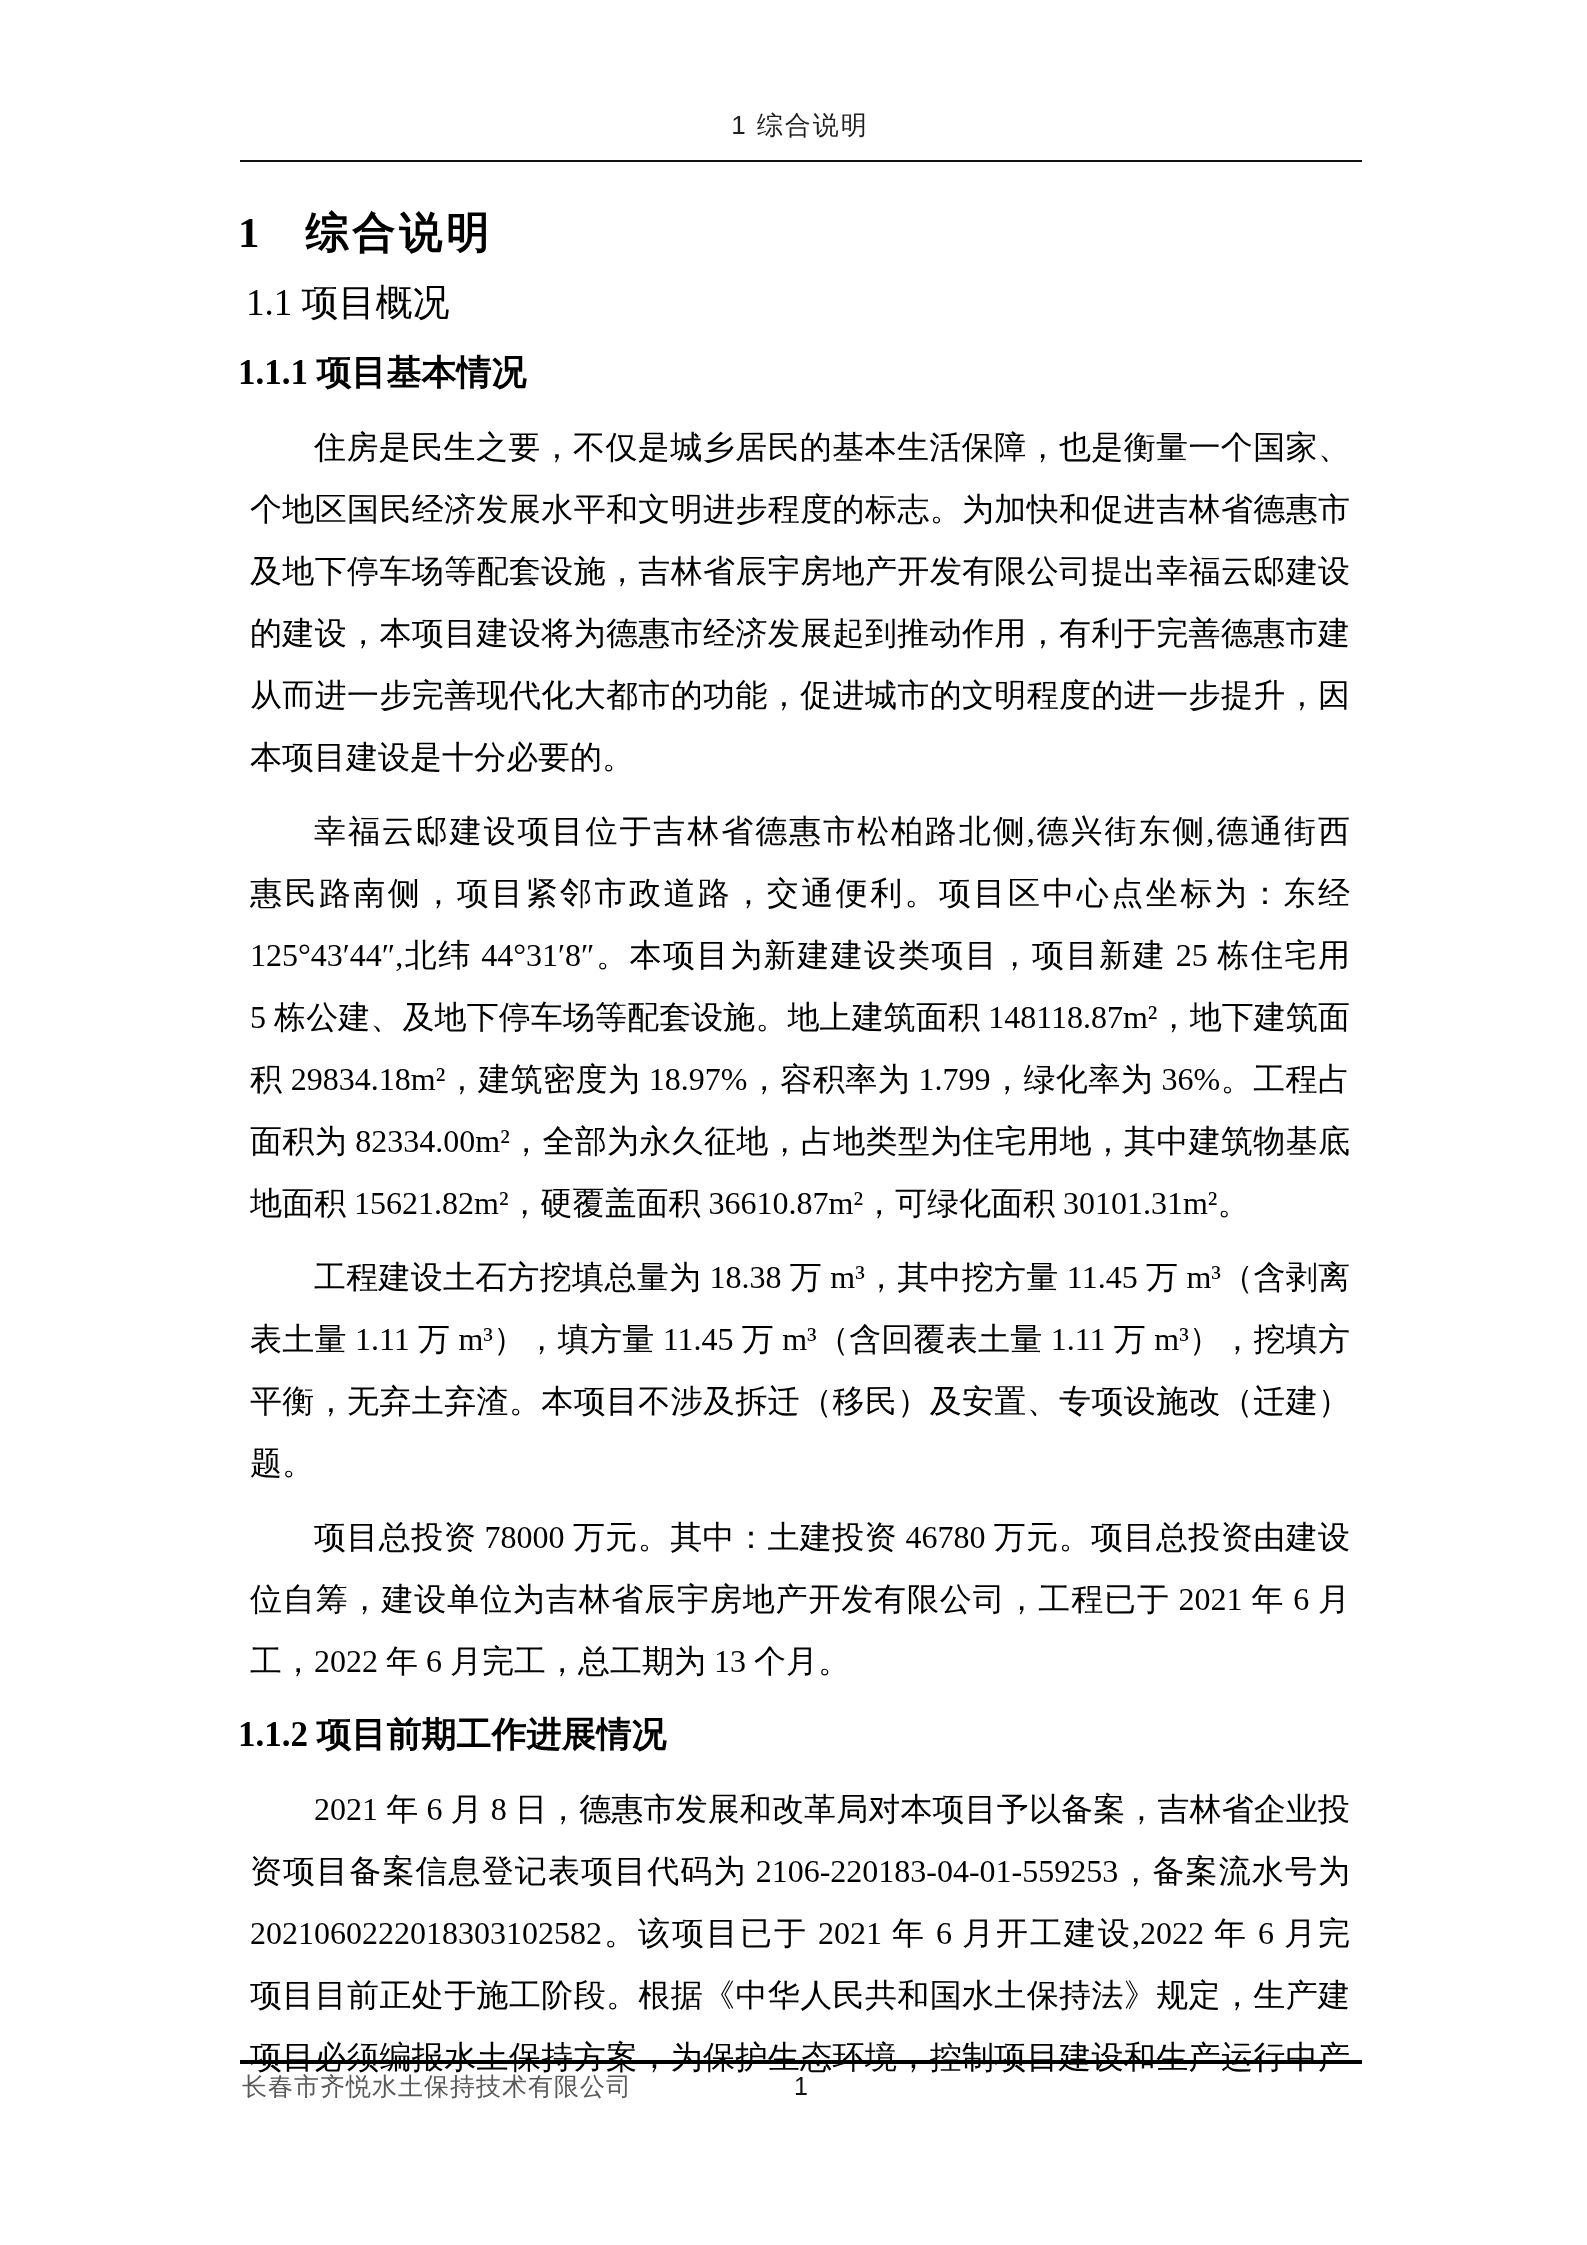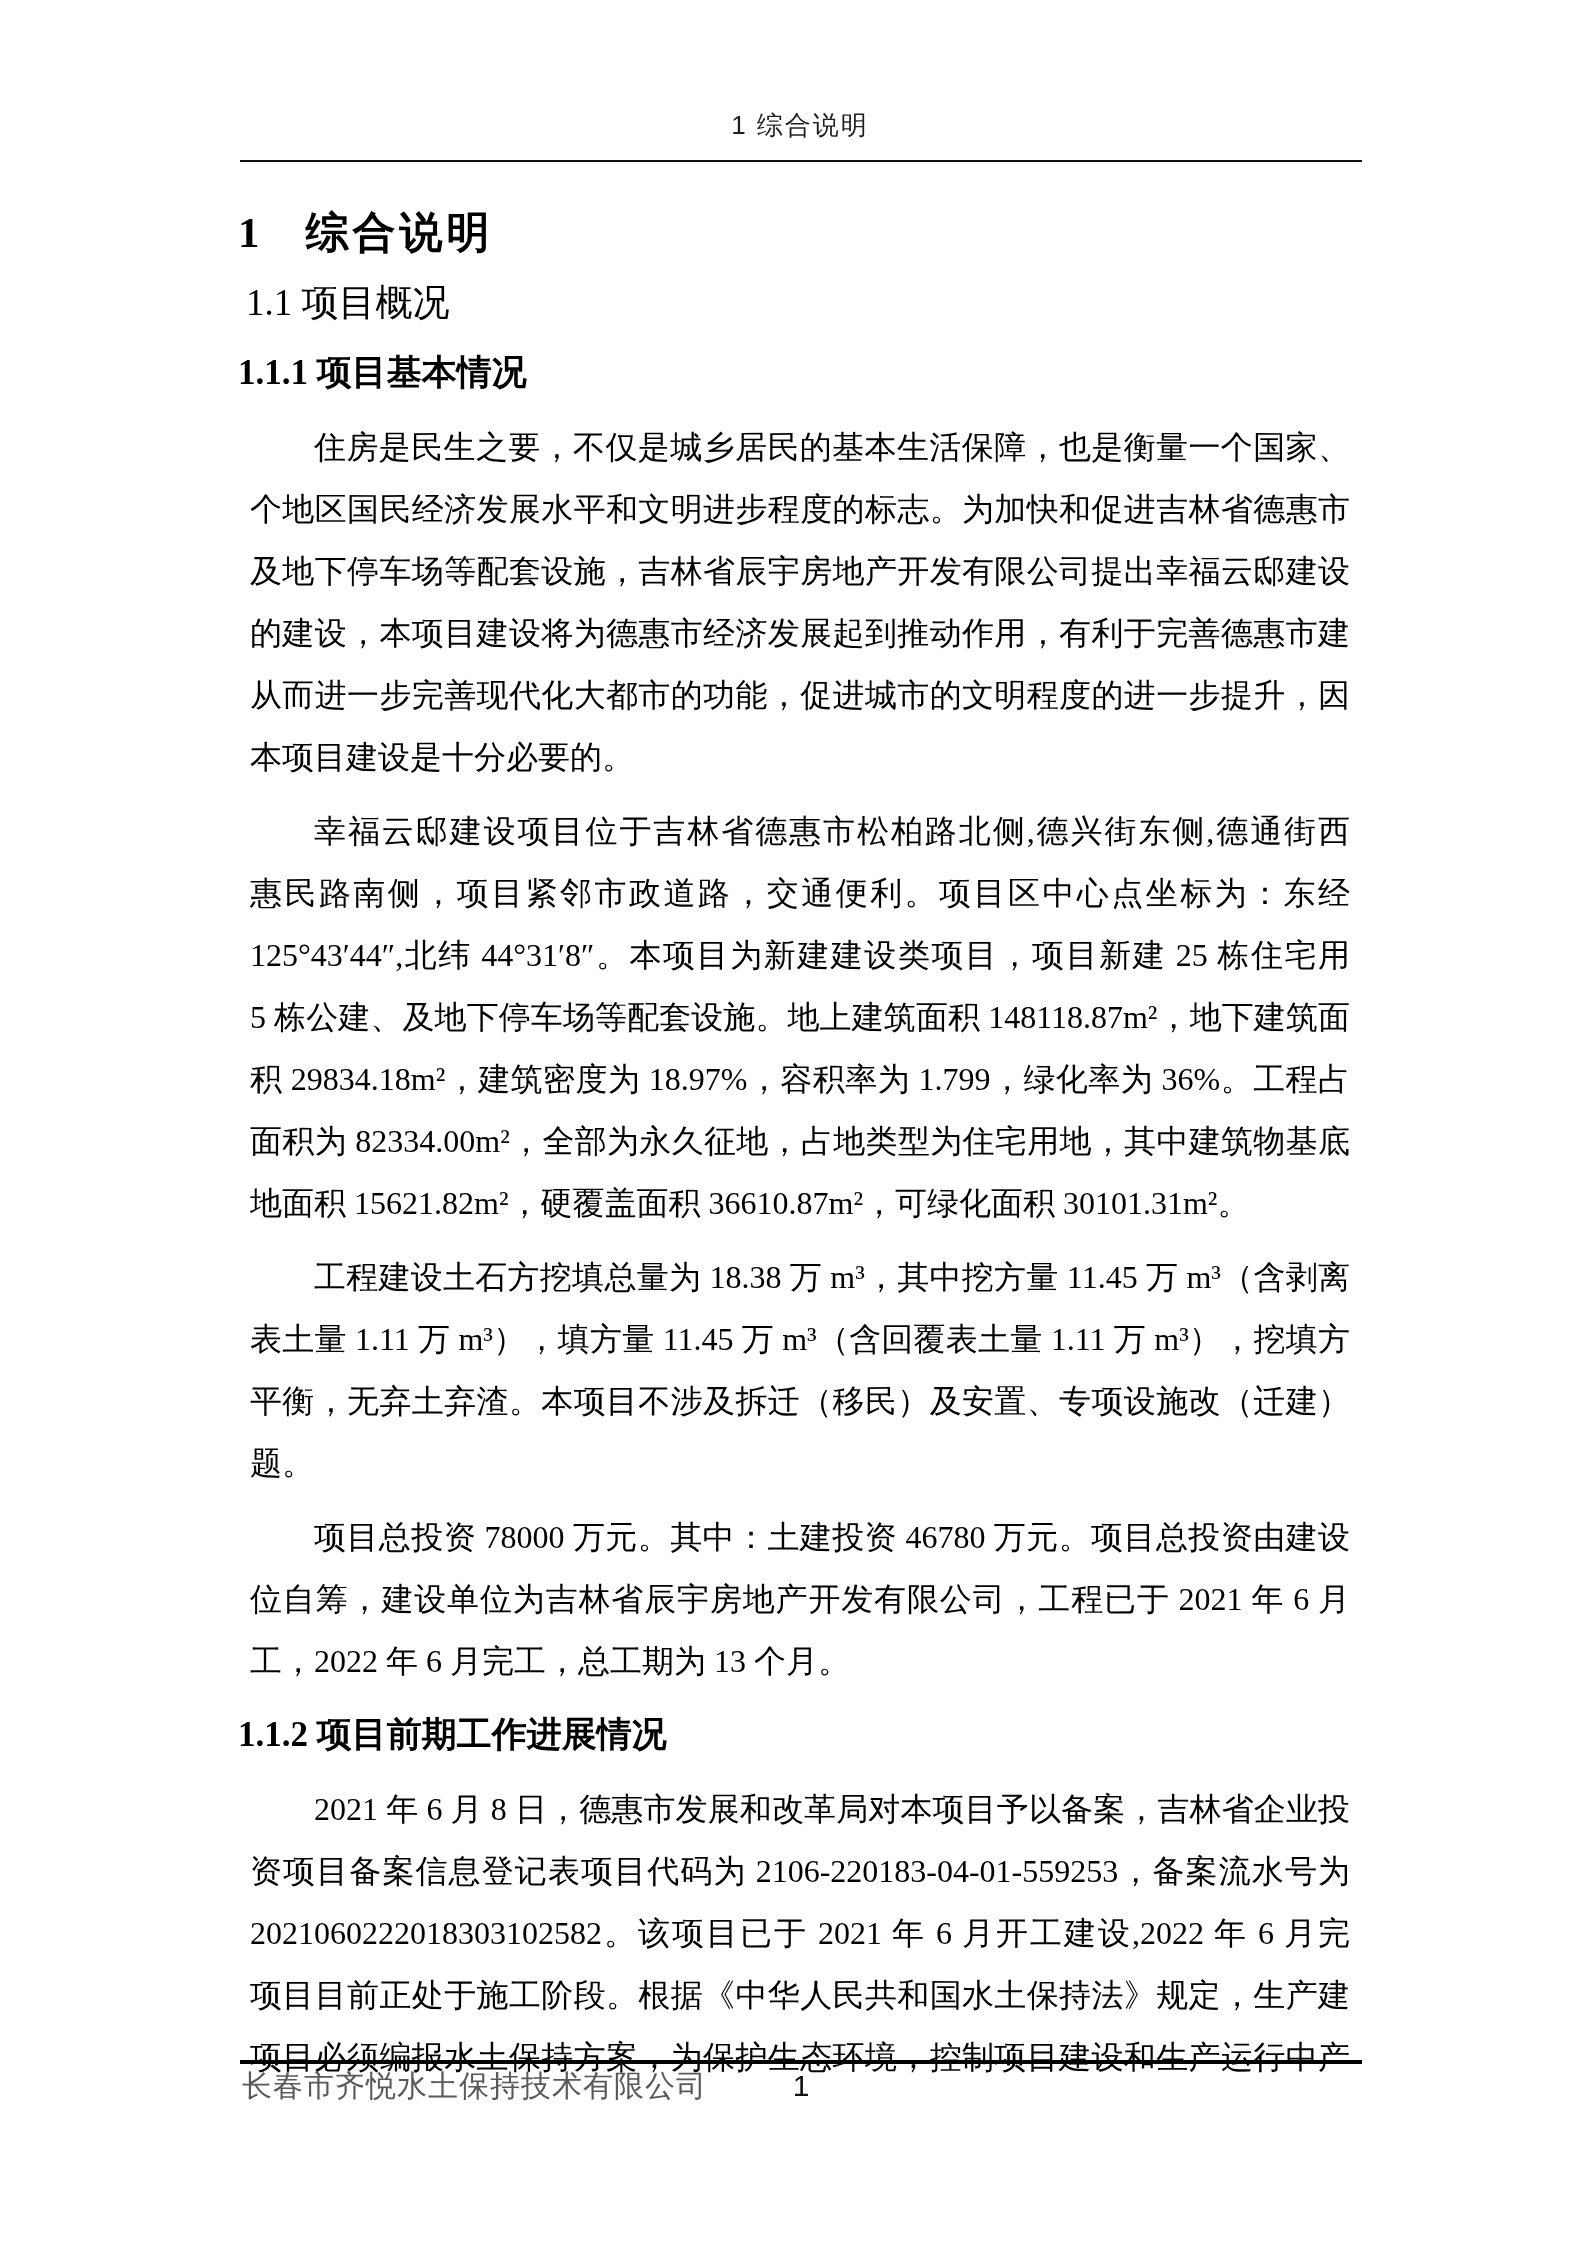--- a/index.html
+++ b/index.html
@@ -43,21 +43,21 @@
   }
   .line.first{text-indent:2em;}
   .line.lastline{text-align-last:left;}
   
   .footer-rule{
     position:absolute;top:2060px;left:240px;width:1122px;height:4px;
     background:#000;
   }
   .footer{
     position:absolute;top:2066px;left:240px;width:1122px;height:40px;
-    font-size:30px;line-height:40px;
+    font-size:25px;line-height:40px;
   }
   .footer .company{
     position:absolute;left:2px;top:0;
     font-family:"Liberation Sans","DejaVu Sans",sans-serif;
     color:#595959;letter-spacing:1px;
   }
   .footer .pagenum{
     position:absolute;left:0;right:0;top:0;text-align:center;
     font-family:"Liberation Sans","DejaVu Sans",sans-serif;
     color:#111;

